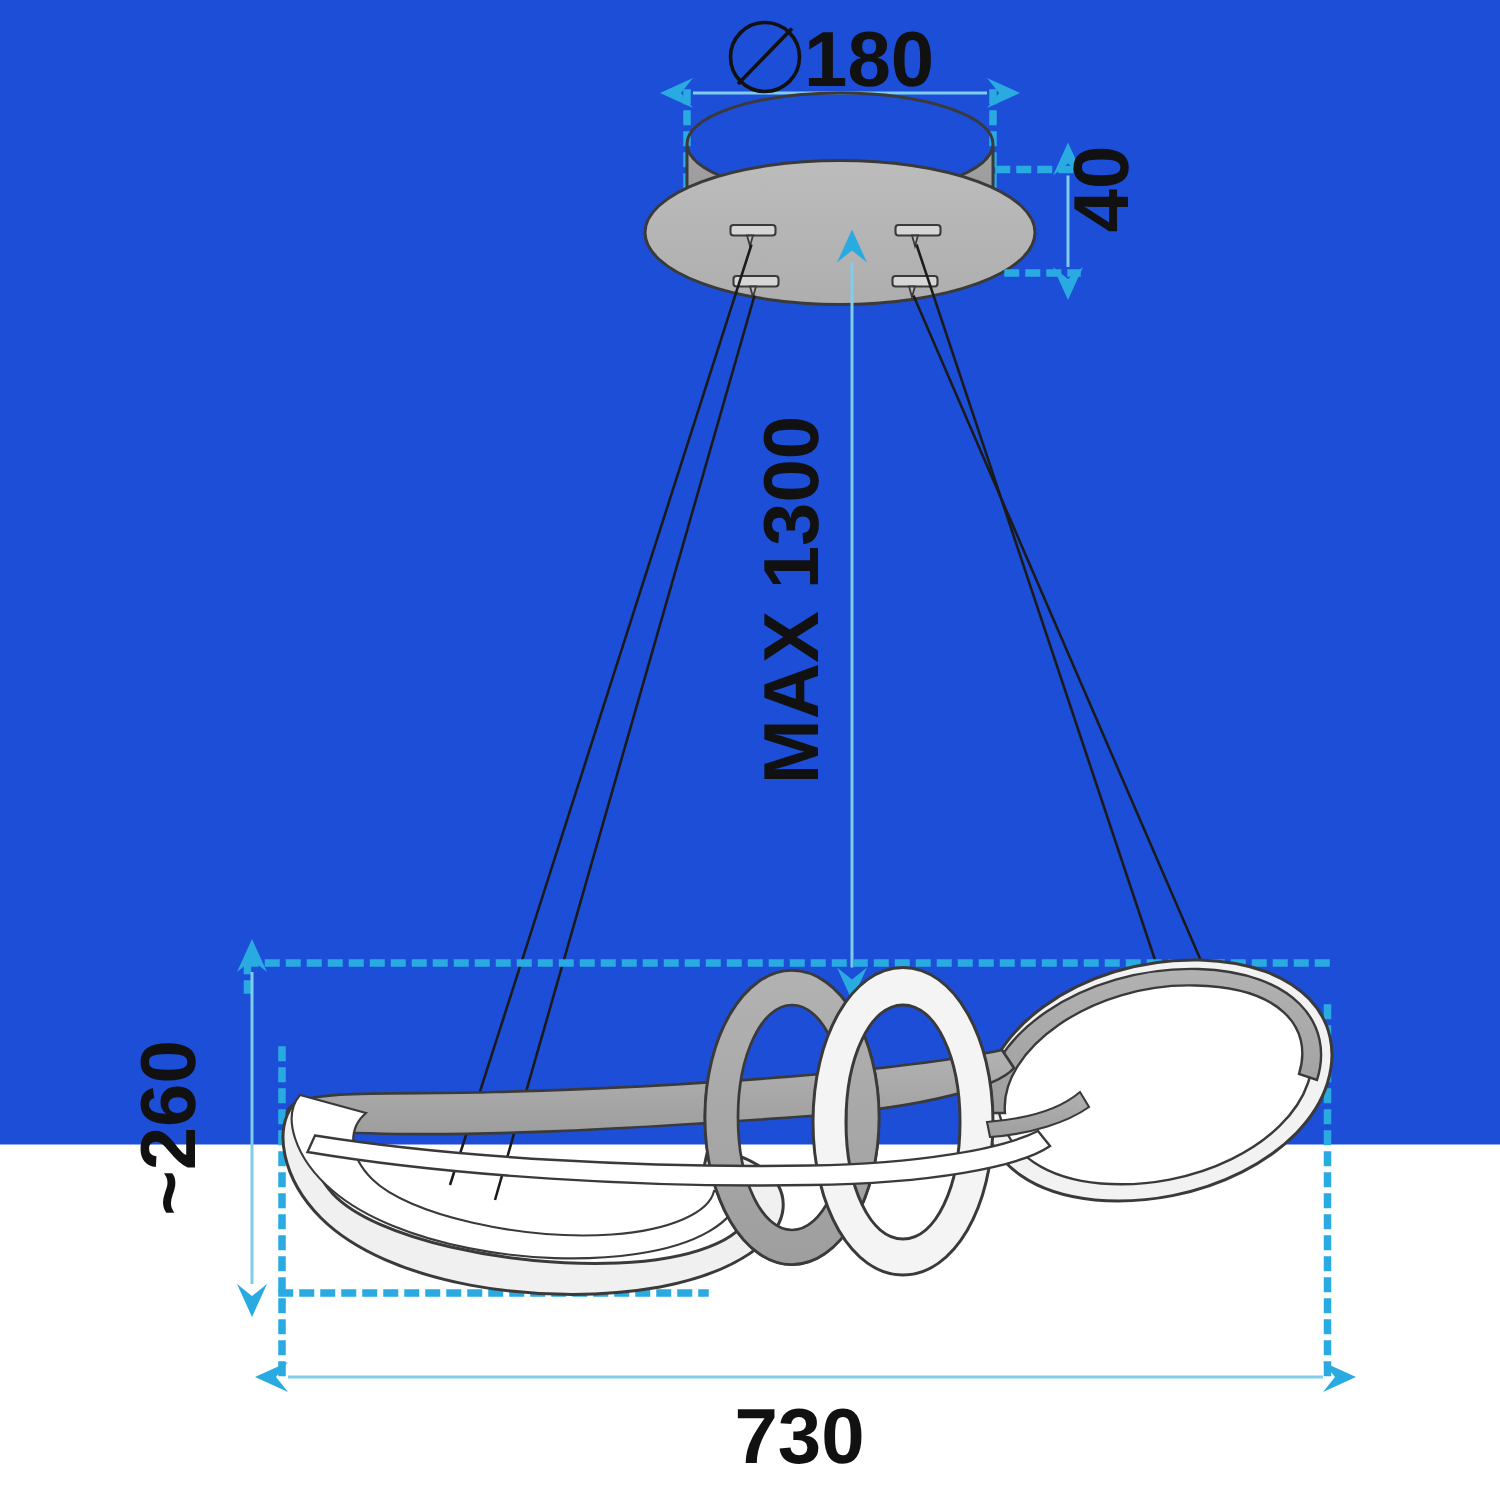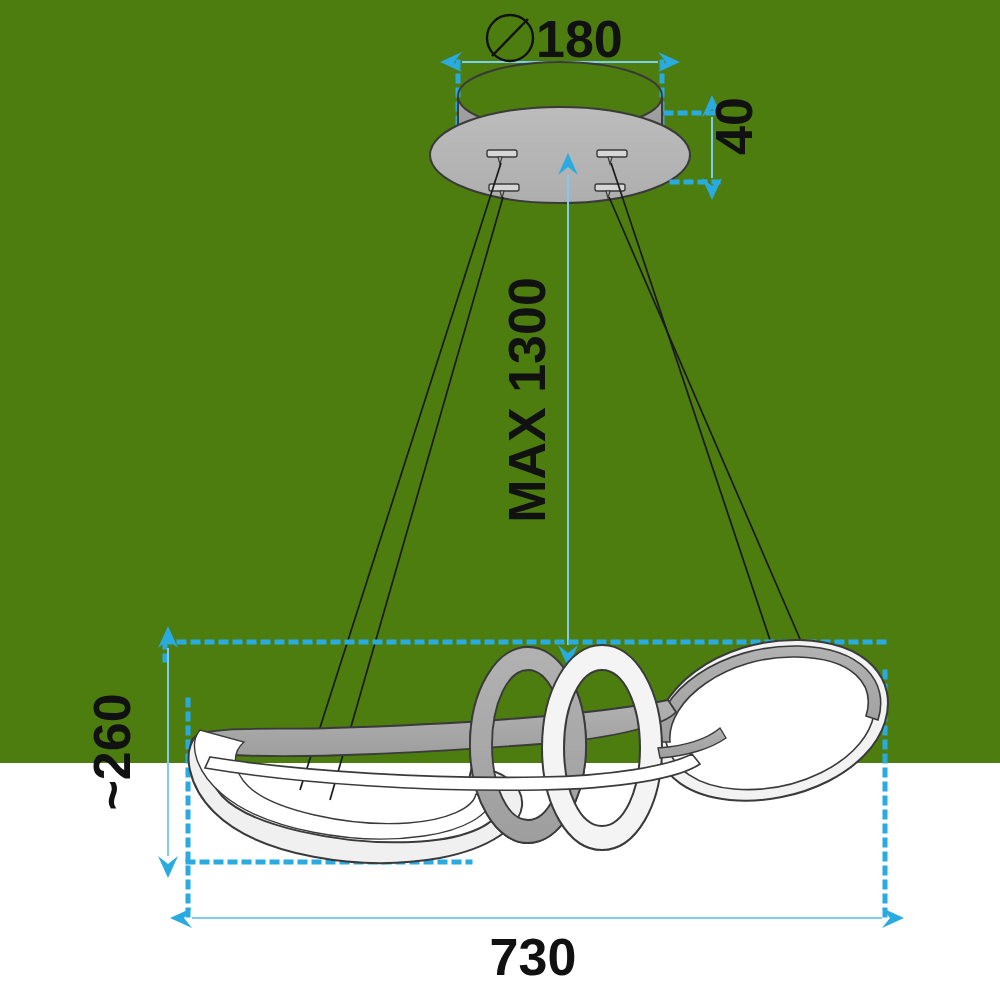--- a/index.html
+++ b/index.html
@@ -11,21 +11,21 @@
   body {
     width: 1000px;
     height: 1000px;
     font-family: "Liberation Sans", sans-serif;
     overflow: hidden;
   }
   #drawing-root {
     position: relative;
     width: 1000px;
     height: 763px;
-    background: #4d7c0f;
+    background: #1d4ed8;
   }
   svg.figure {
     display: block;
     width: 1000px;
     height: 1000px;
   }
   .dim-text {
     font-family: "Liberation Sans", sans-serif;
     font-weight: 700;
     fill: #111111;

